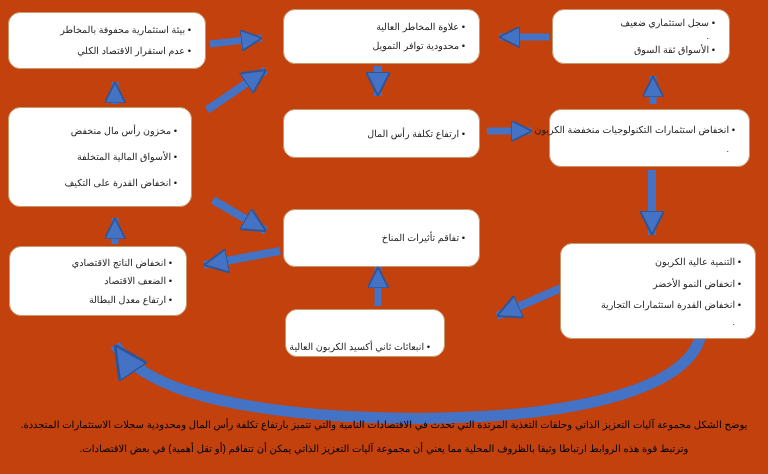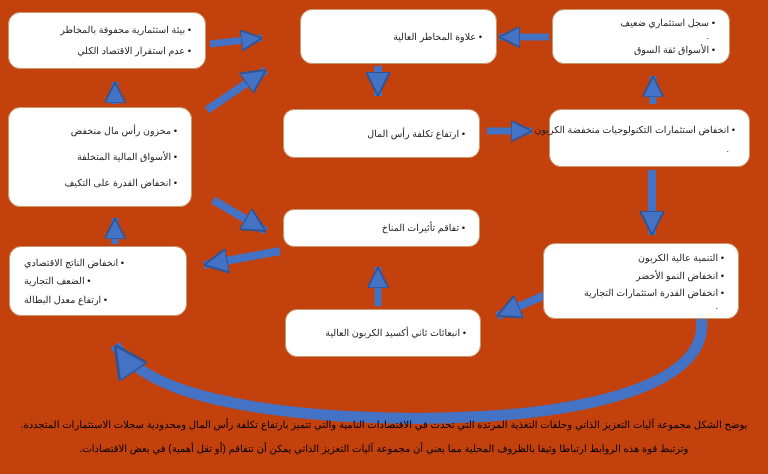--- a/index.html
+++ b/index.html
@@ -9,21 +9,21 @@
   }
   .box{
     position:absolute;box-sizing:border-box;background:#ffffff;
     border:1.2px solid #c49a6c;border-radius:12px;
     display:flex;flex-direction:column;justify-content:space-evenly;
     direction:rtl;text-align:right;padding:3px 14px;
   }
   .line{font-size:9.5px;line-height:1.25;white-space:nowrap;}
   .line::before{content:"• ";}
   .dotline{font-size:9px;line-height:0.6;padding-right:6px;}
-  .indent{border-radius:11px;}
+  .indent{}
   #arrows{position:absolute;left:0;top:0;pointer-events:none;}
   .caption{
     position:absolute;left:0;width:768px;direction:rtl;text-align:center;
     font-size:10px;color:#000;line-height:1.2;
   }
 </style>
 </head>
 <body>
 
 <div id="stage">
@@ -48,22 +48,23 @@
     <line x1="378" y1="306" x2="378" y2="267" stroke="#4472C4" stroke-width="7" marker-end="url(#ah)"></line>
     <line x1="115" y1="244" x2="115" y2="218" stroke="#4472C4" stroke-width="7" marker-end="url(#ah)"></line>
     <path d="M 697 303 C 735 395, 540 428, 340 416 C 205 407, 140 382, 115 345" fill="none" stroke="#4472C4" stroke-width="11" marker-end="url(#ah)"></path>
   </svg>
 
   <div class="box" style="left:8px;top:12px;width:198px;height:57px;">
     <div class="line">بيئة استثمارية محفوفة بالمخاطر</div>
     <div class="line">عدم استقرار الاقتصاد الكلي</div>
   </div>
 
-  <div class="box" style="left:300px;top:9px;width:197px;height:55px;">
+  <div class="box" style="left:283px;top:9px;width:197px;height:55px;">
     <div class="line">علاوة المخاطر العالية</div>
+    <div class="line">محدودية توافر التمويل</div>
   </div>
 
   <div class="box" style="left:552px;top:9px;width:178px;height:55px;">
     <div class="line">سجل استثماري ضعيف</div>
     <div class="dotline">.</div>
     <div class="line">الأسواق ثقة السوق</div>
   </div>
 
   <div class="box" style="left:8px;top:107px;width:184px;height:100px;">
     <div class="line">مخزون رأس مال منخفض</div>
@@ -73,37 +74,37 @@
 
   <div class="box indent" style="left:283px;top:109px;width:197px;height:49px;">
     <div class="line">ارتفاع تكلفة رأس المال</div>
   </div>
 
   <div class="box" style="left:549px;top:109px;width:201px;height:58px;">
     <div class="line">انخفاض استثمارات التكنولوجيات منخفضة الكربون</div>
     <div class="dotline">.</div>
   </div>
 
-  <div class="box indent" style="left:283px;top:209px;width:197px;height:38px;">
+  <div class="box indent" style="left:283px;top:209px;width:197px;height:58px;">
     <div class="line">تفاقم تأثيرات المناخ</div>
   </div>
 
-  <div class="box" style="left:9px;top:246px;width:178px;height:70px;align-items:flex-end;">
+  <div class="box" style="left:9px;top:246px;width:178px;height:70px;">
     <div class="line">انخفاض الناتج الاقتصادي</div>
-    <div class="line">الضعف التجارية</div>
+    <div class="line">الضعف الاقتصاد</div>
     <div class="line">ارتفاع معدل البطالة</div>
   </div>
 
-  <div class="box" style="left:543px;top:243px;width:196px;height:76px;">
+  <div class="box" style="left:560px;top:243px;width:196px;height:96px;">
     <div class="line">التنمية عالية الكربون</div>
     <div class="line">انخفاض النمو الأخضر</div>
     <div class="line">انخفاض القدرة استثمارات التجارية</div>
     <div class="dotline">.</div>
   </div>
 
-  <div class="box" style="left:285px;top:309px;width:196px;height:48px;">
+  <div class="box" style="left:285px;top:309px;width:160px;height:48px;justify-content:flex-end;">
     <div class="line">انبعاثات ثاني أكسيد الكربون العالية</div>
   </div>
 
   <div class="caption" style="top:419px;">يوضح الشكل مجموعة آليات التعزيز الذاتي وحلقات التغذية المرتدة التي تحدث في الاقتصادات النامية والتي تتميز بارتفاع تكلفة رأس المال ومحدودية سجلات الاستثمارات المتجددة.</div>
   <div class="caption" style="top:443px;">وترتبط قوة هذه الروابط ارتباطا وثيقا بالظروف المحلية مما يعني أن مجموعة آليات التعزيز الذاتي يمكن أن تتفاقم (أو تقل أهمية) في بعض الاقتصادات.</div>
 
 </div>
 
 </body></html>

